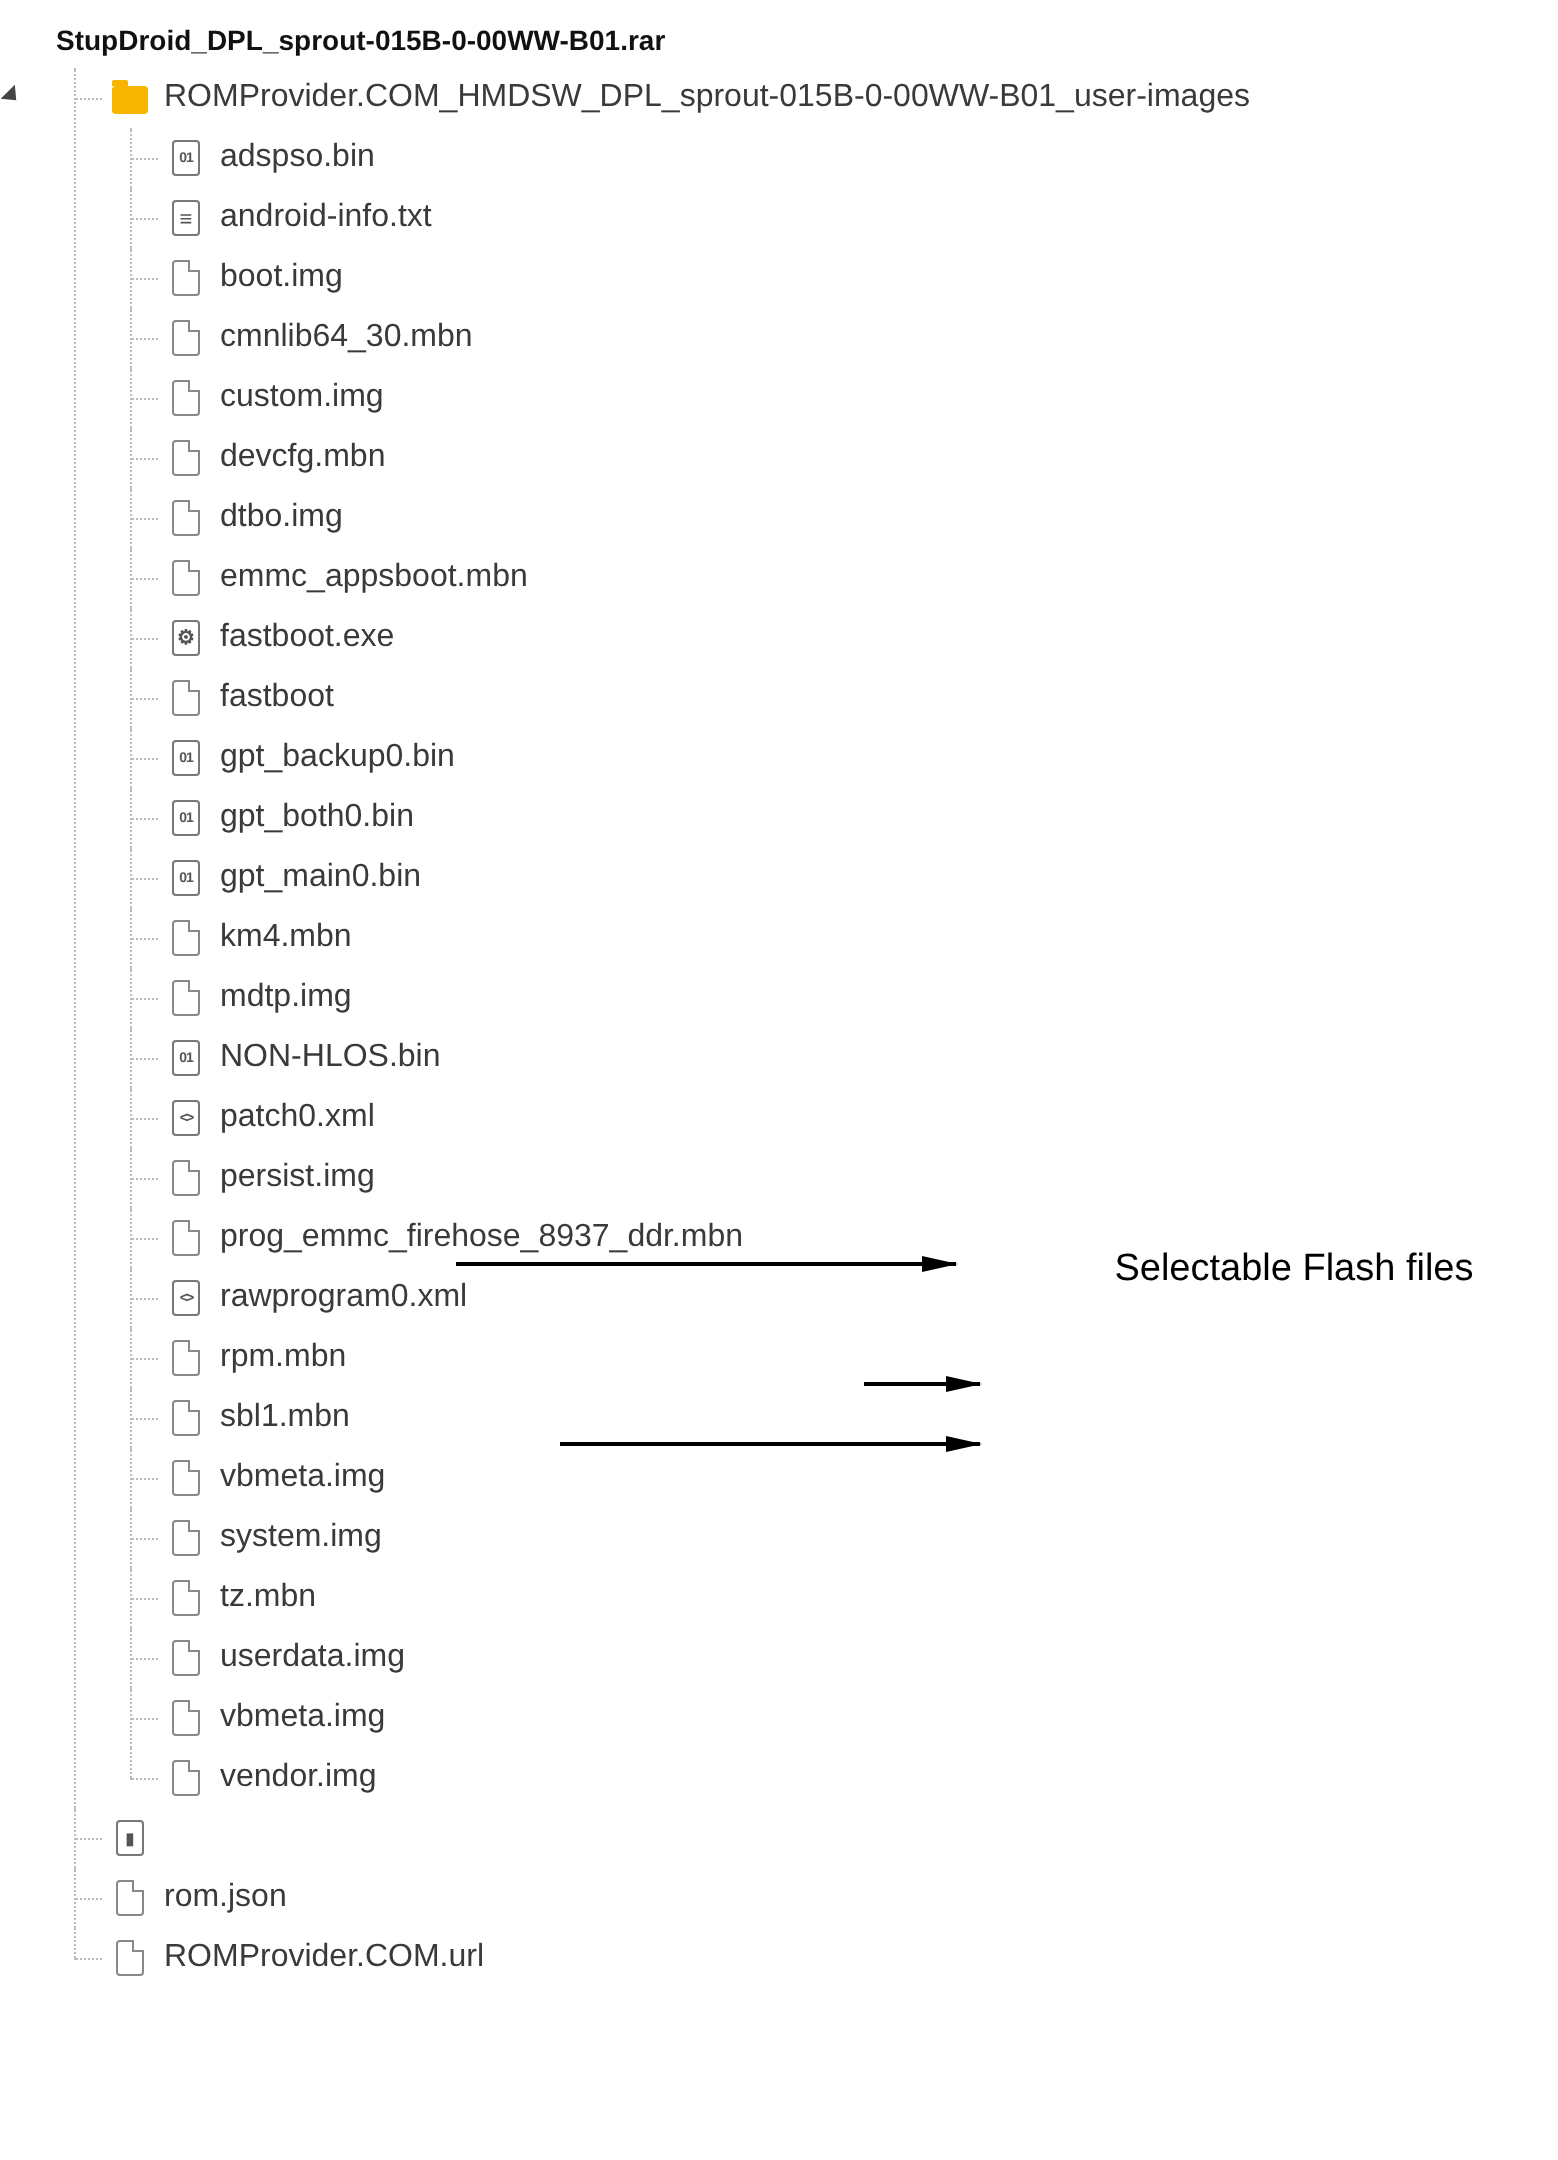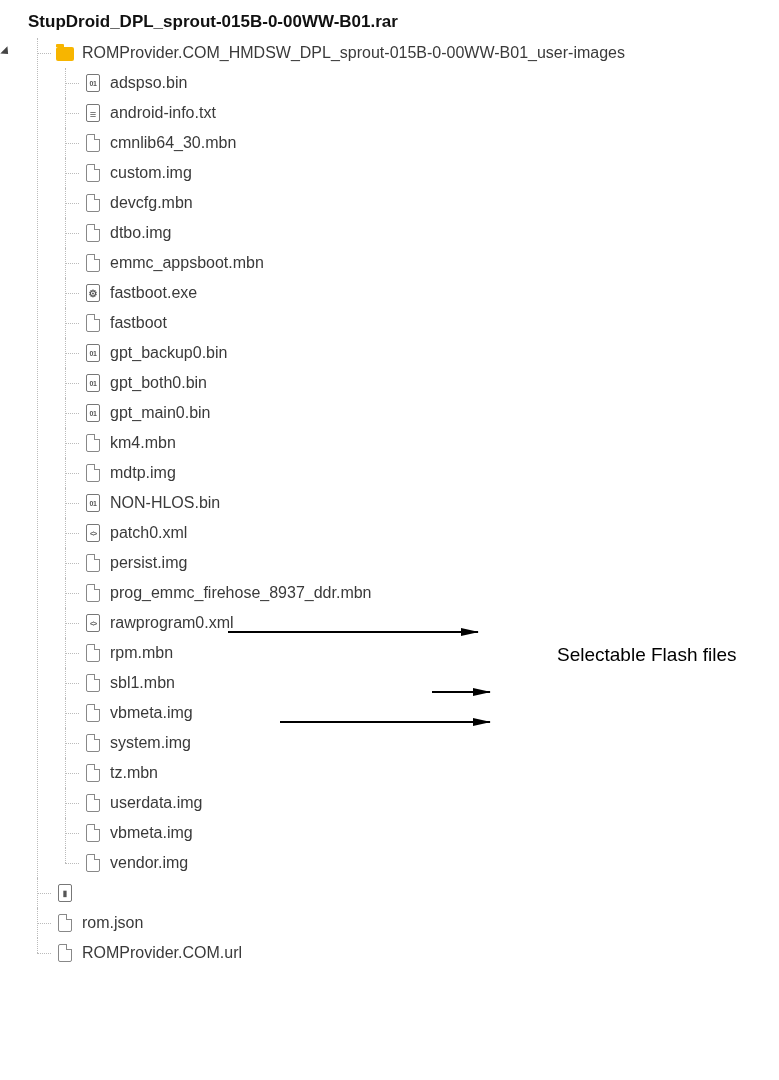--- a/index.html
+++ b/index.html
@@ -8,21 +8,21 @@
     padding: 12px 12px 12px 28px;
     font-family: "Segoe UI", Arial, sans-serif;
     font-size: 16px;
     color: #222;
     background: #fff;
     width: 779px;
     position: relative;
   }
   .root-label {
     font-weight: 700;
-    font-size: 17px;
+    font-size: 14px;
     margin-bottom: 6px;
     color: #111;
   }
   .tree {
     position: relative;
   }
   .node {
     position: relative;
     padding-left: 28px;
   }
@@ -126,26 +126,27 @@
   .i-zip::before { content: "▮"; font-size:8px; }
   .children {
     position: relative;
   }
   .children .node::before {
     left: 9px;
   }
   .annotation {
     position: absolute;
     right: 42px;
-    top: 644px;
+    top: 624px;
     font-family: Verdana, sans-serif;
     font-size: 19px;
     color: #000;
     line-height: 1.15;
     width: 180px;
+    text-align: center;
   }
   .arrow {
     position: absolute;
     height: 1.5px;
     background: #000;
   }
   .arrow::after {
     content: "";
     position: absolute;
     right: -1px;
@@ -185,20 +186,28 @@
               <span class="i-txt"></span>
             </span>
             <span class="label">android-info.txt</span>
           </div>
         </div>
         <div class="node">
           <div class="row">
             <span class="icon">
               <span class="i-file"></span>
             </span>
+            <span class="label">boot.img</span>
+          </div>
+        </div>
+        <div class="node">
+          <div class="row">
+            <span class="icon">
+              <span class="i-file"></span>
+            </span>
             <span class="label">cmnlib64_30.mbn</span>
           </div>
         </div>
         <div class="node">
           <div class="row">
             <span class="icon">
               <span class="i-file"></span>
             </span>
             <span class="label">custom.img</span>
           </div>

